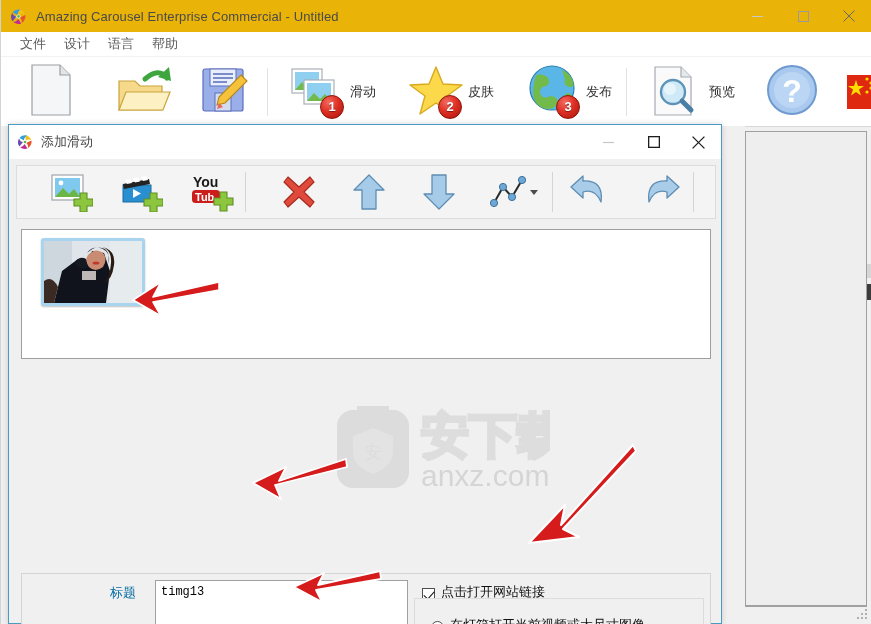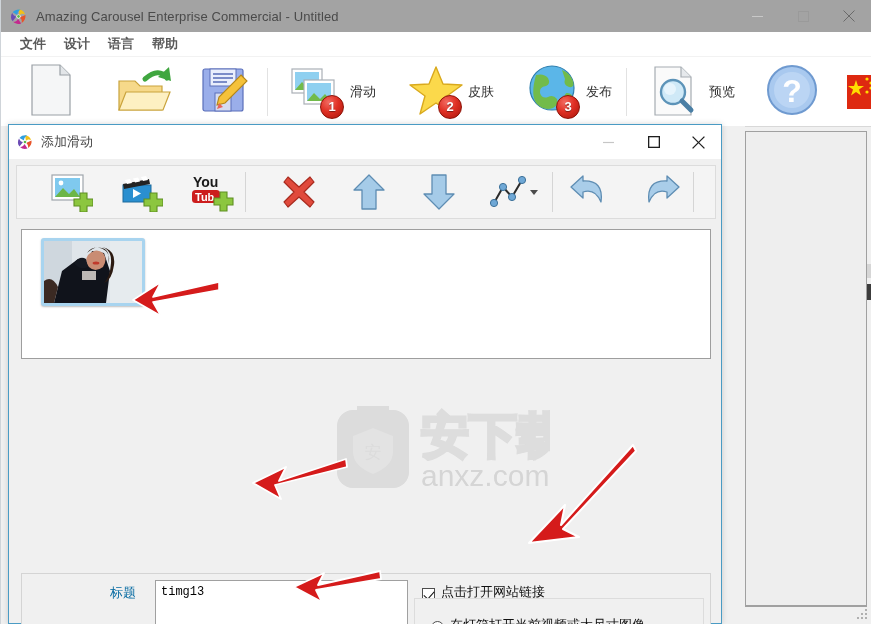--- a/index.html
+++ b/index.html
@@ -15,40 +15,39 @@
   #root { position: relative; width: 871px; height: 624px; overflow: hidden; }
 
   
   .main-window {
     position: absolute; left: 0; top: 0; width: 871px; height: 624px;
     background: #f0f0f0;
     border-left: 1px solid #cfd4d9;
   }
   .main-titlebar {
     position: absolute; left: 0; top: 0; width: 871px; height: 32px;
-    background: #a3a3a3;
+    background: #eab308;
     display: flex; align-items: center;
   }
   .main-title-icon { margin-left: 9px; width: 17px; height: 17px; flex: 0 0 auto; }
   .main-title-text {
     margin-left: 9px; font-size: 13px; color: #4a4a4a;
     letter-spacing: .1px; white-space: nowrap;
   }
   .win-btns { position: absolute; right: 0; top: 0; height: 32px; display: flex; }
   .win-btn {
     width: 46px; height: 32px; display: flex; align-items: center; justify-content: center;
     color: #8a8a8a;
   }
   .win-btn svg { display: block; }
 
   .menubar {
     position: absolute; left: 0; top: 32px; width: 871px; height: 24px;
     display: flex; align-items: center; padding-left: 10px; gap: 0px;
     background: #ffffff;
-    font-weight: bold;
   }
   .menu-item {
     font-size: 13px; color: #5a5a5a; padding: 2px 9px; white-space: nowrap;
   }
 
   .toolbar-main {
     position: absolute; left: 0; top: 56px; width: 871px; height: 70px;
     background: #ffffff; border-top: 1px solid #f2f2f2;
     display: flex; align-items: center;
   }

